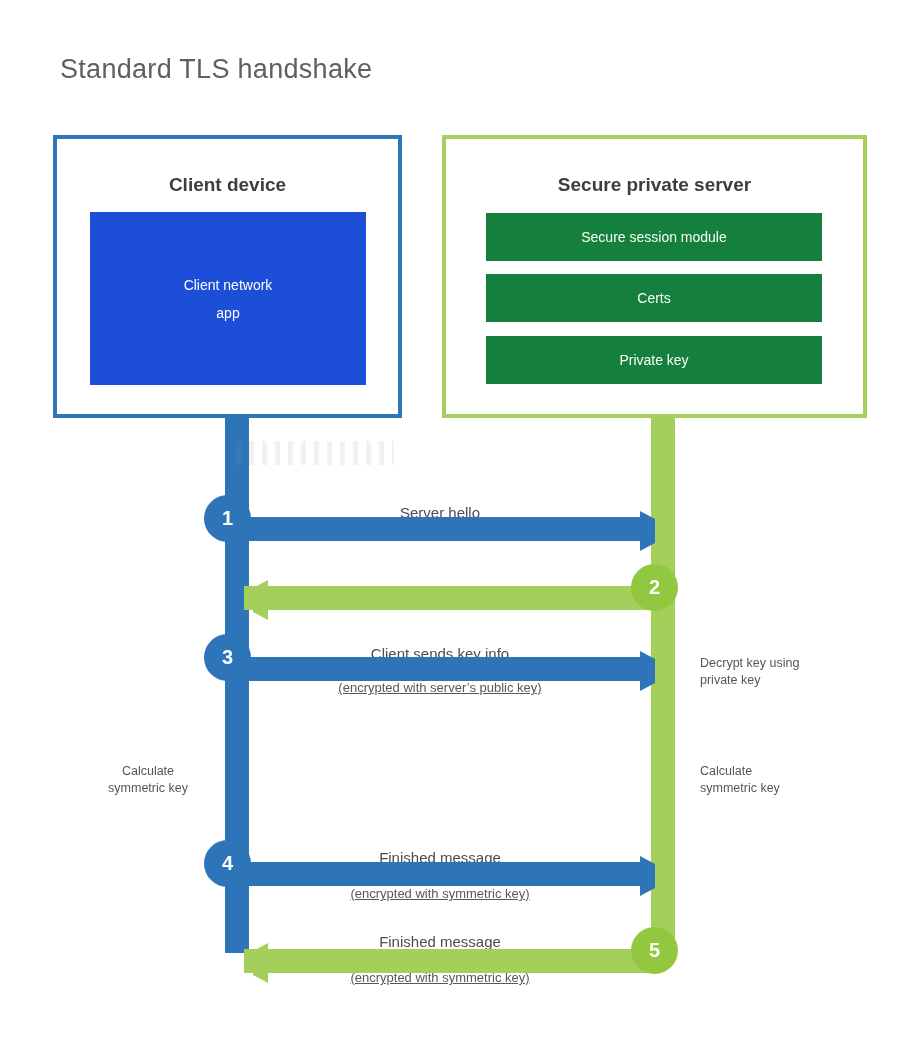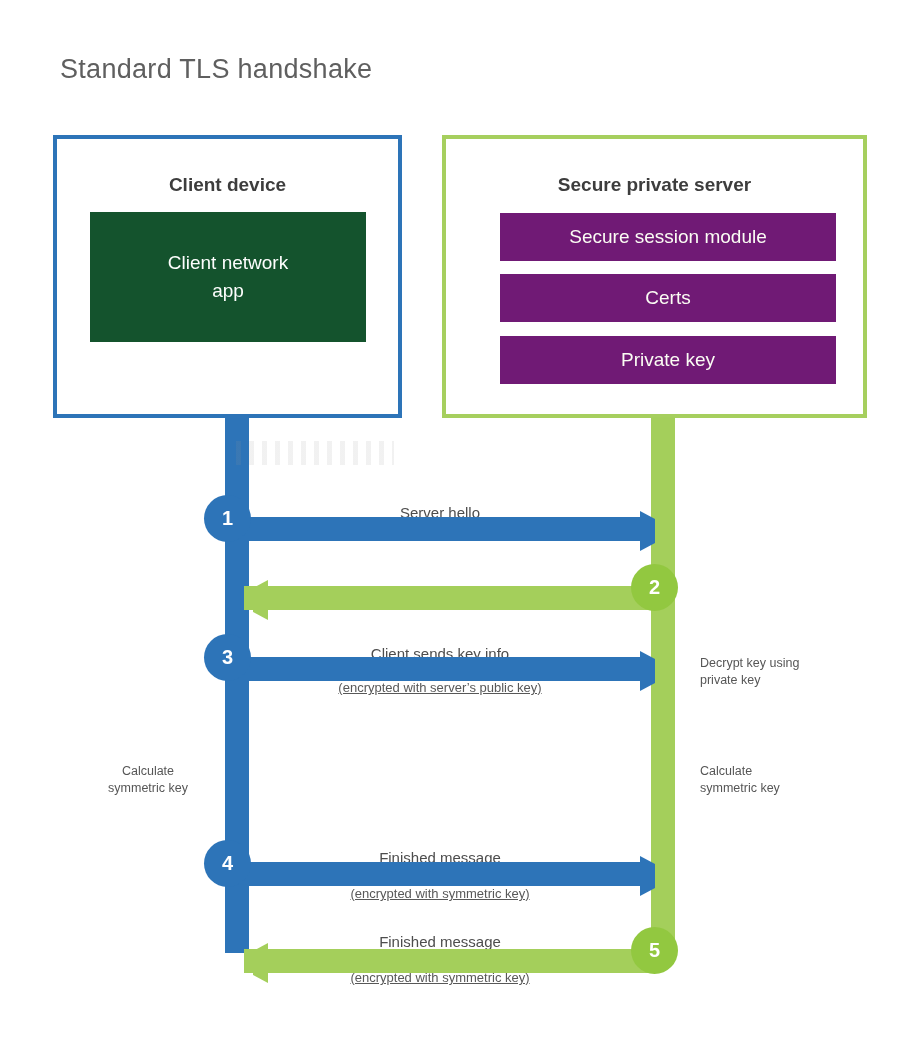--- a/index.html
+++ b/index.html
@@ -20,30 +20,30 @@
 
   
   .entity-box { position: absolute; top: 123px; height: 283px; background: #ffffff; }
   .client-box  { left: 41px;  width: 349px; border: 4px solid #2d74b8; }
   .server-box  { left: 430px; width: 425px; border: 4px solid #a6cf5e; }
   .entity-title {
     position: absolute; left: 0; right: 0; top: 23px;
     text-align: center; font-size: 19px; font-weight: 700; color: #3d3d3d;
   }
   .client-app {
-    position: absolute; left: 33px; top: 73px; width: 276px; height: 130px;
-    background: #14532d; color: #fdfefd;
+    position: absolute; left: 33px; top: 73px; width: 276px; height: 173px;
+    background: #1d4ed8; color: #fdfefd;
     display: flex; align-items: center; justify-content: center; text-align: center;
-    font-size: 19px; line-height: 28px; white-space: pre-line;
+    font-size: 14px; line-height: 28px; white-space: pre-line;
   }
   .server-bar {
-    position: absolute; left: 54px; width: 336px; height: 48px;
-    background: #701a75; color: #fbfdf4;
+    position: absolute; left: 40px; width: 336px; height: 48px;
+    background: #15803d; color: #fbfdf4;
     display: flex; align-items: center; justify-content: center;
-    font-size: 19px;
+    font-size: 14px;
   }
   .bar-1 { top: 74px; }
   .bar-2 { top: 135px; }
   .bar-3 { top: 197px; }
 
   
   .lifeline { position: absolute; width: 5px; top: 405px; }
   .lifeline-blue  { left: 213px; height: 536px; background: #2d74b8; }
   .lifeline-green { left: 639px; height: 533px; background: #a4cf5b; }
 

